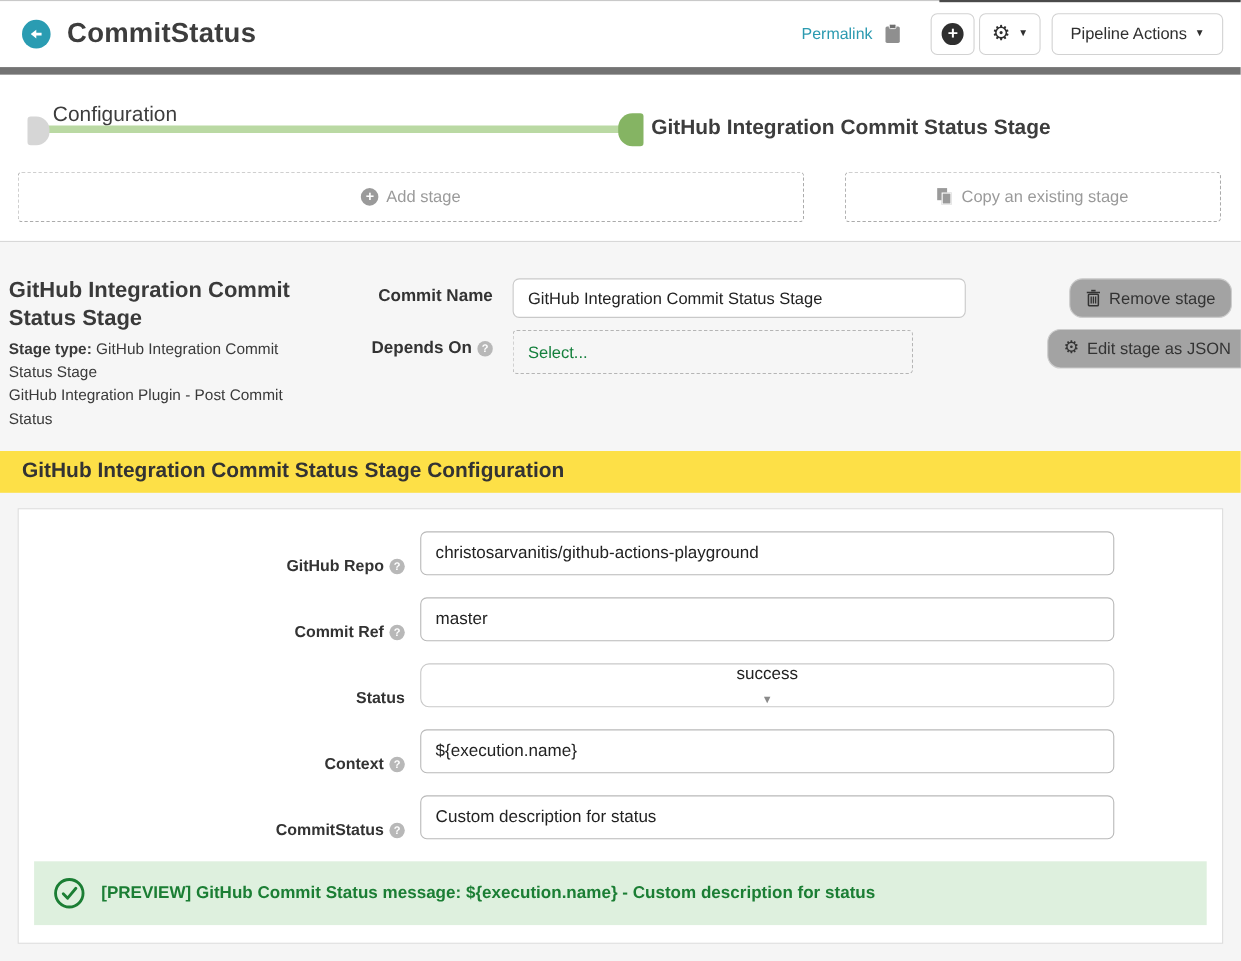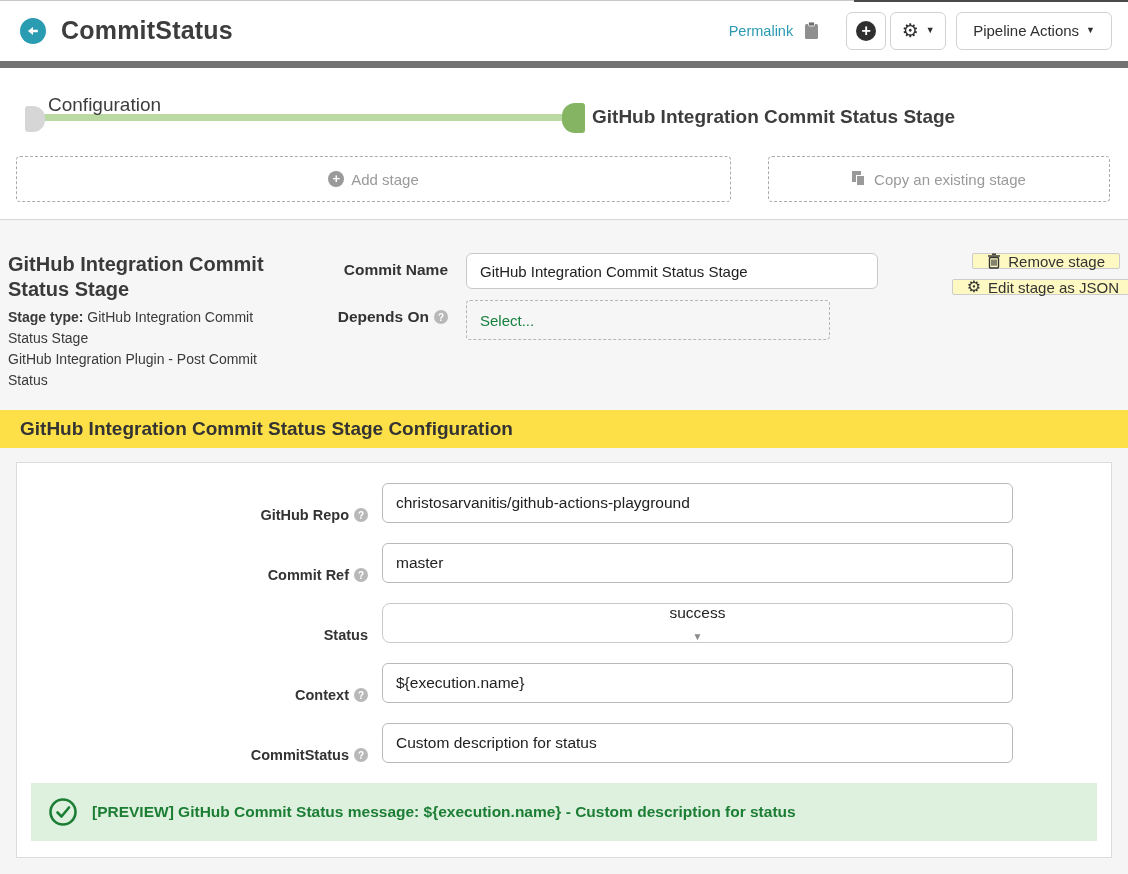--- a/index.html
+++ b/index.html
@@ -92,21 +92,21 @@
     display: flex; align-items: center; padding: 0 13px; background: transparent; cursor: pointer;
   }
   .placeholder-text { color: #15803d; font-size: 15px; }
   .help-icon {
     width: 14px; height: 14px; border-radius: 50%; background: #b8b8b8; color: #fff;
     font-size: 10px; font-weight: 700; display: inline-flex; align-items: center; justify-content: center;
     flex: 0 0 14px; cursor: pointer;
   }
   .stage-actions { position: absolute; right: 0; top: 33px; display: flex; flex-direction: column; align-items: flex-end; gap: 10px; }
   .stage-action-btn {
-    height: 16px; background: #fef9c3; border: 1px solid #ccc; border-radius: 2px;
+    height: 36px; background: #a3a3a3; border: 1px solid #ccc; border-radius: 12px;
     font-size: 15px; color: #333; font-family: "Liberation Sans", sans-serif;
     display: inline-flex; align-items: center; gap: 7px; padding: 0 14px; cursor: pointer;
   }
   .btn-remove-stage { margin-right: 8px; }
   .btn-edit-json { margin-right: -16px; padding-right: 24px; }
   .gear-glyph-sm { font-size: 16px; color: #333; line-height: 1; }
 
   
   .section-header {
     height: 38px; background: #fde047; display: flex; align-items: center;

